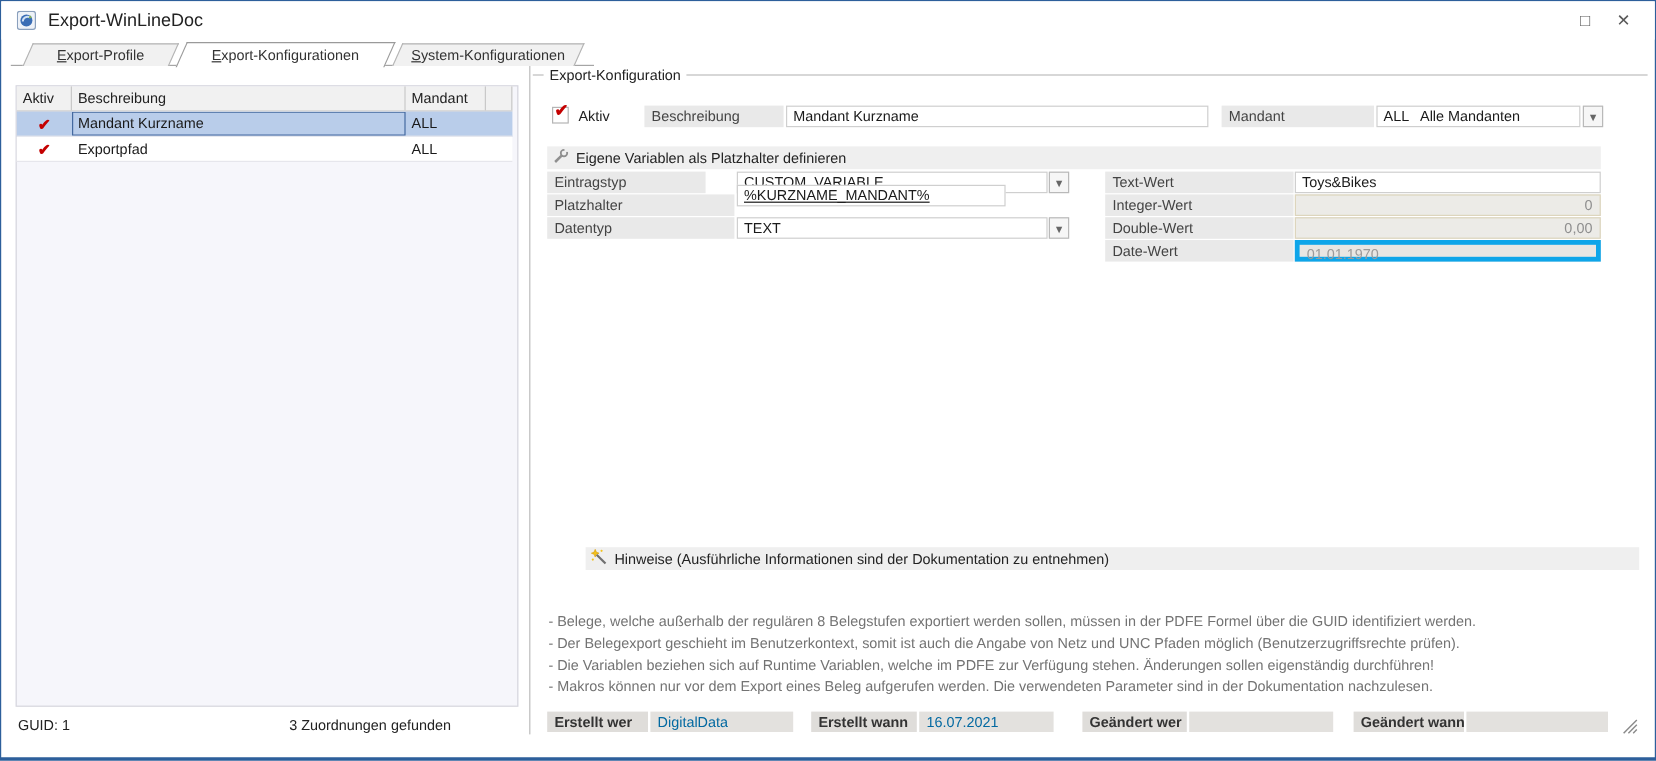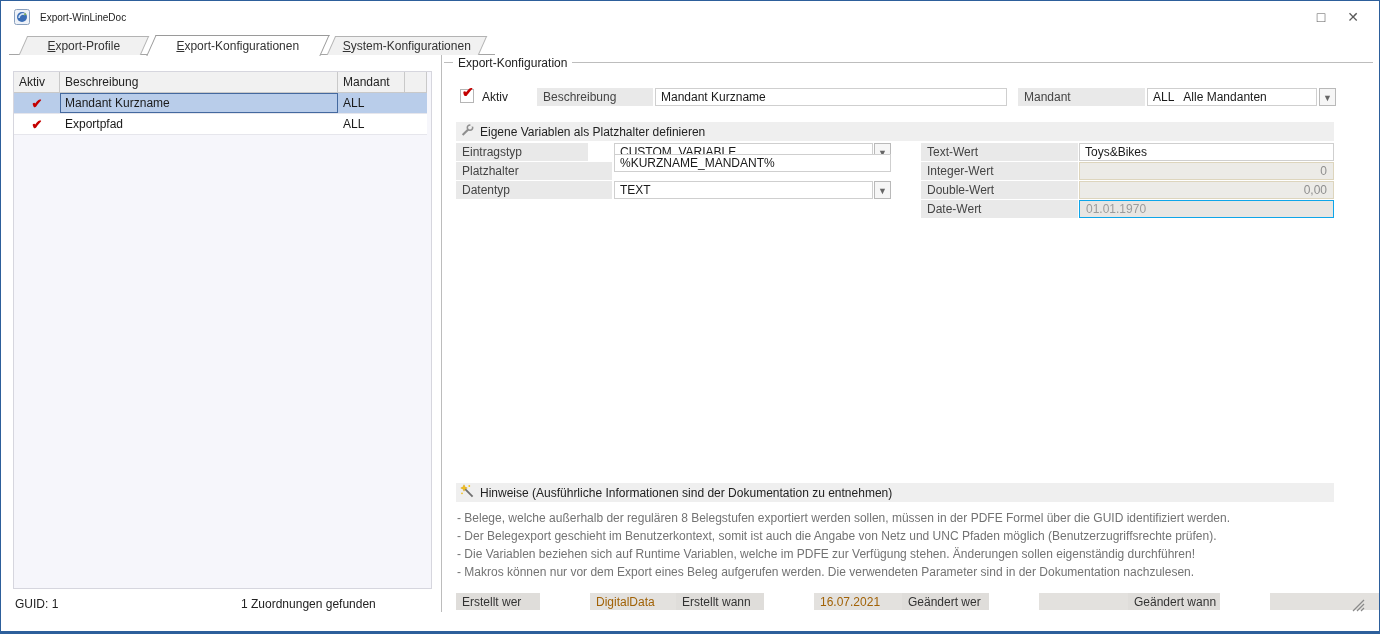--- a/index.html
+++ b/index.html
@@ -6,21 +6,21 @@
   html,body { width:1380px; height:634px; background:#ffffff; }
   .window {
     position:absolute; top:0; left:0; width:1380px; height:634px;
     background:#fff; border:1px solid #2d5f9b; border-bottom-width:3px;
     font-family:"Liberation Sans", sans-serif; font-size:12px; color:#1a1a1a;
     overflow:hidden;
   }
   
   .titlebar { position:absolute; top:0; left:0; right:0; height:32px; display:flex; align-items:center; background:#fff; }
   .app-icon { margin-left:13px; width:17px; height:16px; display:inline-block; }
-  .title { margin-left:9px; font-size:10px; color:#222; }
+  .title { margin-left:9px; font-size:15px; color:#222; }
   .win-controls { margin-left:auto; margin-right:14px; display:flex; gap:8px; }
   .win-btn { width:24px; height:20px; display:flex; align-items:center; justify-content:center; font-size:14px; color:#5a5a5a; cursor:default; }
   
   .tabstrip { position:absolute; top:33px; left:0; right:0; height:21px; }
   .tab-baseline { position:absolute; left:8px; top:20px; width:486px; height:1px; background:#a5a5a5; }
   .tab { position:absolute; top:2px; height:19px; background:#f1f1f1; border:1px solid #b3b3b3; border-bottom:none; transform:skewX(-24deg); }
   .tab.active { background:#fff; top:1px; height:21px; z-index:2; border-color:#9a9a9a; }
   .tab-label { transform:skewX(24deg); display:flex; height:100%; align-items:center; justify-content:center; font-size:12px; color:#333; white-space:nowrap; }
   .tab u { text-decoration:underline; }
   #tab1 { left:22px; width:122px; }
@@ -44,28 +44,28 @@
   .group-line { position:absolute; left:443px; top:61px; width:929px; height:1px; background:#bdbdbd; }
   .group-label { position:absolute; left:452px; top:55px; background:#fff; padding:0 5px; color:#222; z-index:1;text-align:center; }
   
   .checkbox { position:absolute; left:459px; top:88px; width:14px; height:14px; background:#fff; border:1px solid #b5b5b5; }
   .checkbox .mark { position:absolute; left:1px; top:-6px; font-size:14px; font-weight:bold; color:#c40000; }
   .aktiv-label { position:absolute; left:481px; top:89px; color:#222; }
   .lbl { position:absolute; height:18px; background:#e9e9e9; color:#444; padding:2px 0 0 6px; white-space:nowrap; overflow:hidden; }
   .fld { position:absolute; height:18px; background:#fff; border:1px solid #cfcfcf; color:#1a1a1a; padding:1px 0 0 5px; white-space:nowrap; overflow:hidden; }
   .combo-btn { position:absolute; width:17px; height:18px; background:#f6f6f6; border:1px solid #b9b9b9; color:#666; text-align:center; font-size:9px; padding-top:4px; cursor:default; }
   .fld-dis { position:absolute; height:18px; background:#ecebe7; border:1px solid #ddd5bd; color:#8f8f8f; text-align:right; padding:1px 6px 0 0; }
-  .fld-date { position:absolute; height:18px; background:#e8e6e3; border:1px solid #0ea5e9; color:#9b9b9b; padding:1px 0 0 6px; }
+  .fld-date { position:absolute; height:18px; background:#e8e6e3; border:4px solid #0ea5e9; color:#9b9b9b; padding:1px 0 0 6px; }
   .combo-val { display:flex; gap:9px; }
   .bar { position:absolute; left:455px; width:878px; height:19px; background:#efefef; display:flex; align-items:center; gap:6px; padding-left:4px; color:#222; }
   .notes { position:absolute; left:456px; top:508px; width:910px; }
   .note { height:18px; line-height:18px; color:#737373; white-space:nowrap; }
   
-  .flbl { position:absolute; top:592px; height:17px; background:#dfddda; color:#333; padding:2px 0 0 6px; white-space:nowrap; }
-  .fval { position:absolute; top:592px; height:17px; background:#e3e1de; color:#a16207; padding:2px 0 0 6px; white-space:nowrap;margin-left:48px; }
+  .flbl { position:absolute; top:592px; height:17px; background:#dfddda; color:#333; padding:2px 0 0 6px; white-space:nowrap;font-weight:bold; }
+  .fval { position:absolute; top:592px; height:17px; background:#e3e1de; color:#0369a1; padding:2px 0 0 6px; white-space:nowrap; }
   .grip { position:absolute; left:1349px; top:596px; width:16px; height:16px; }
 </style>
 </head>
 <body>
 
 <div class="window">
 
   <div class="titlebar">
     <span class="app-icon">
       <svg width="17" height="16" viewBox="0 0 17 16">
@@ -120,21 +120,21 @@
       </div>
       <div class="trow">
         <span class="cell checkmark">✔</span>
         <span class="cell c1">Exportpfad</span>
         <span class="cell c2">ALL</span>
         <span class="cell c3"></span>
       </div>
     </div>
   </div>
   <div class="status-left">GUID: 1</div>
-  <div class="status-right">1 Zuordnungen gefunden</div>
+  <div class="status-right">3 Zuordnungen gefunden</div>
 
   <div class="vsep"></div>
   <div class="group-line"></div>
   <div class="group-label">Export-Konfiguration</div>
 
   <div class="checkbox">
     <span class="mark">✔</span>
   </div>
   <div class="aktiv-label">Aktiv</div>
   <div class="lbl" style="left:536px; top:87px; width:116px;">Beschreibung</div>
@@ -155,39 +155,39 @@
       </svg>
     </span>
     <span>Eigene Variablen als Platzhalter definieren</span>
   </div>
 
   <div class="lbl" style="left:455px; top:142px; width:132px;">Eintragstyp</div>
   <div class="fld" style="left:613px; top:142px; width:259px;">CUSTOM_VARIABLE</div>
   <div class="combo-btn" style="left:873px; top:142px;">▼</div>
 
   <div class="lbl" style="left:455px; top:161px; width:156px;">Platzhalter</div>
-  <div class="fld" style="left:613px; top:153px; width:277px;">%KURZNAME_MANDANT%</div>
+  <div class="fld" style="left:613px; top:153px; width:224px;text-decoration:underline;">%KURZNAME_MANDANT%</div>
 
   <div class="lbl" style="left:455px; top:180px; width:156px;">Datentyp</div>
   <div class="fld" style="left:613px; top:180px; width:259px;">TEXT</div>
   <div class="combo-btn" style="left:873px; top:180px;">▼</div>
 
   <div class="lbl" style="left:920px; top:142px; width:157px;">Text-Wert</div>
   <div class="fld" style="left:1078px; top:142px; width:255px;">Toys&amp;Bikes</div>
 
   <div class="lbl" style="left:920px; top:161px; width:157px;">Integer-Wert</div>
   <div class="fld-dis" style="left:1078px; top:161px; width:255px;">0</div>
 
   <div class="lbl" style="left:920px; top:180px; width:157px;">Double-Wert</div>
   <div class="fld-dis" style="left:1078px; top:180px; width:255px;">0,00</div>
 
   <div class="lbl" style="left:920px; top:199px; width:157px;">Date-Wert</div>
   <div class="fld-date" style="left:1078px; top:199px; width:255px;">01.01.1970</div>
 
-  <div class="bar" style="top:482px;">
+  <div class="bar" style="top:455px;margin-left:32px;">
     <span>
       <svg width="14" height="14" viewBox="0 0 14 14">
         <line x1="5.2" y1="5.2" x2="12.6" y2="12.6" stroke="#6f6f6f" stroke-width="1.8"></line>
         <path d="M4 0.8 L4.9 3.1 L7.2 4 L4.9 4.9 L4 7.2 L3.1 4.9 L0.8 4 L3.1 3.1 Z" fill="#f2c21d" stroke="#d89a00" stroke-width="0.5"></path>
         <circle cx="9.3" cy="2" r="0.9" fill="#f2c21d"></circle>
         <circle cx="2" cy="9.3" r="0.9" fill="#f2c21d"></circle>
       </svg>
     </span>
     <span>Hinweise (Ausführliche Informationen sind der Dokumentation zu entnehmen)</span>
   </div>

